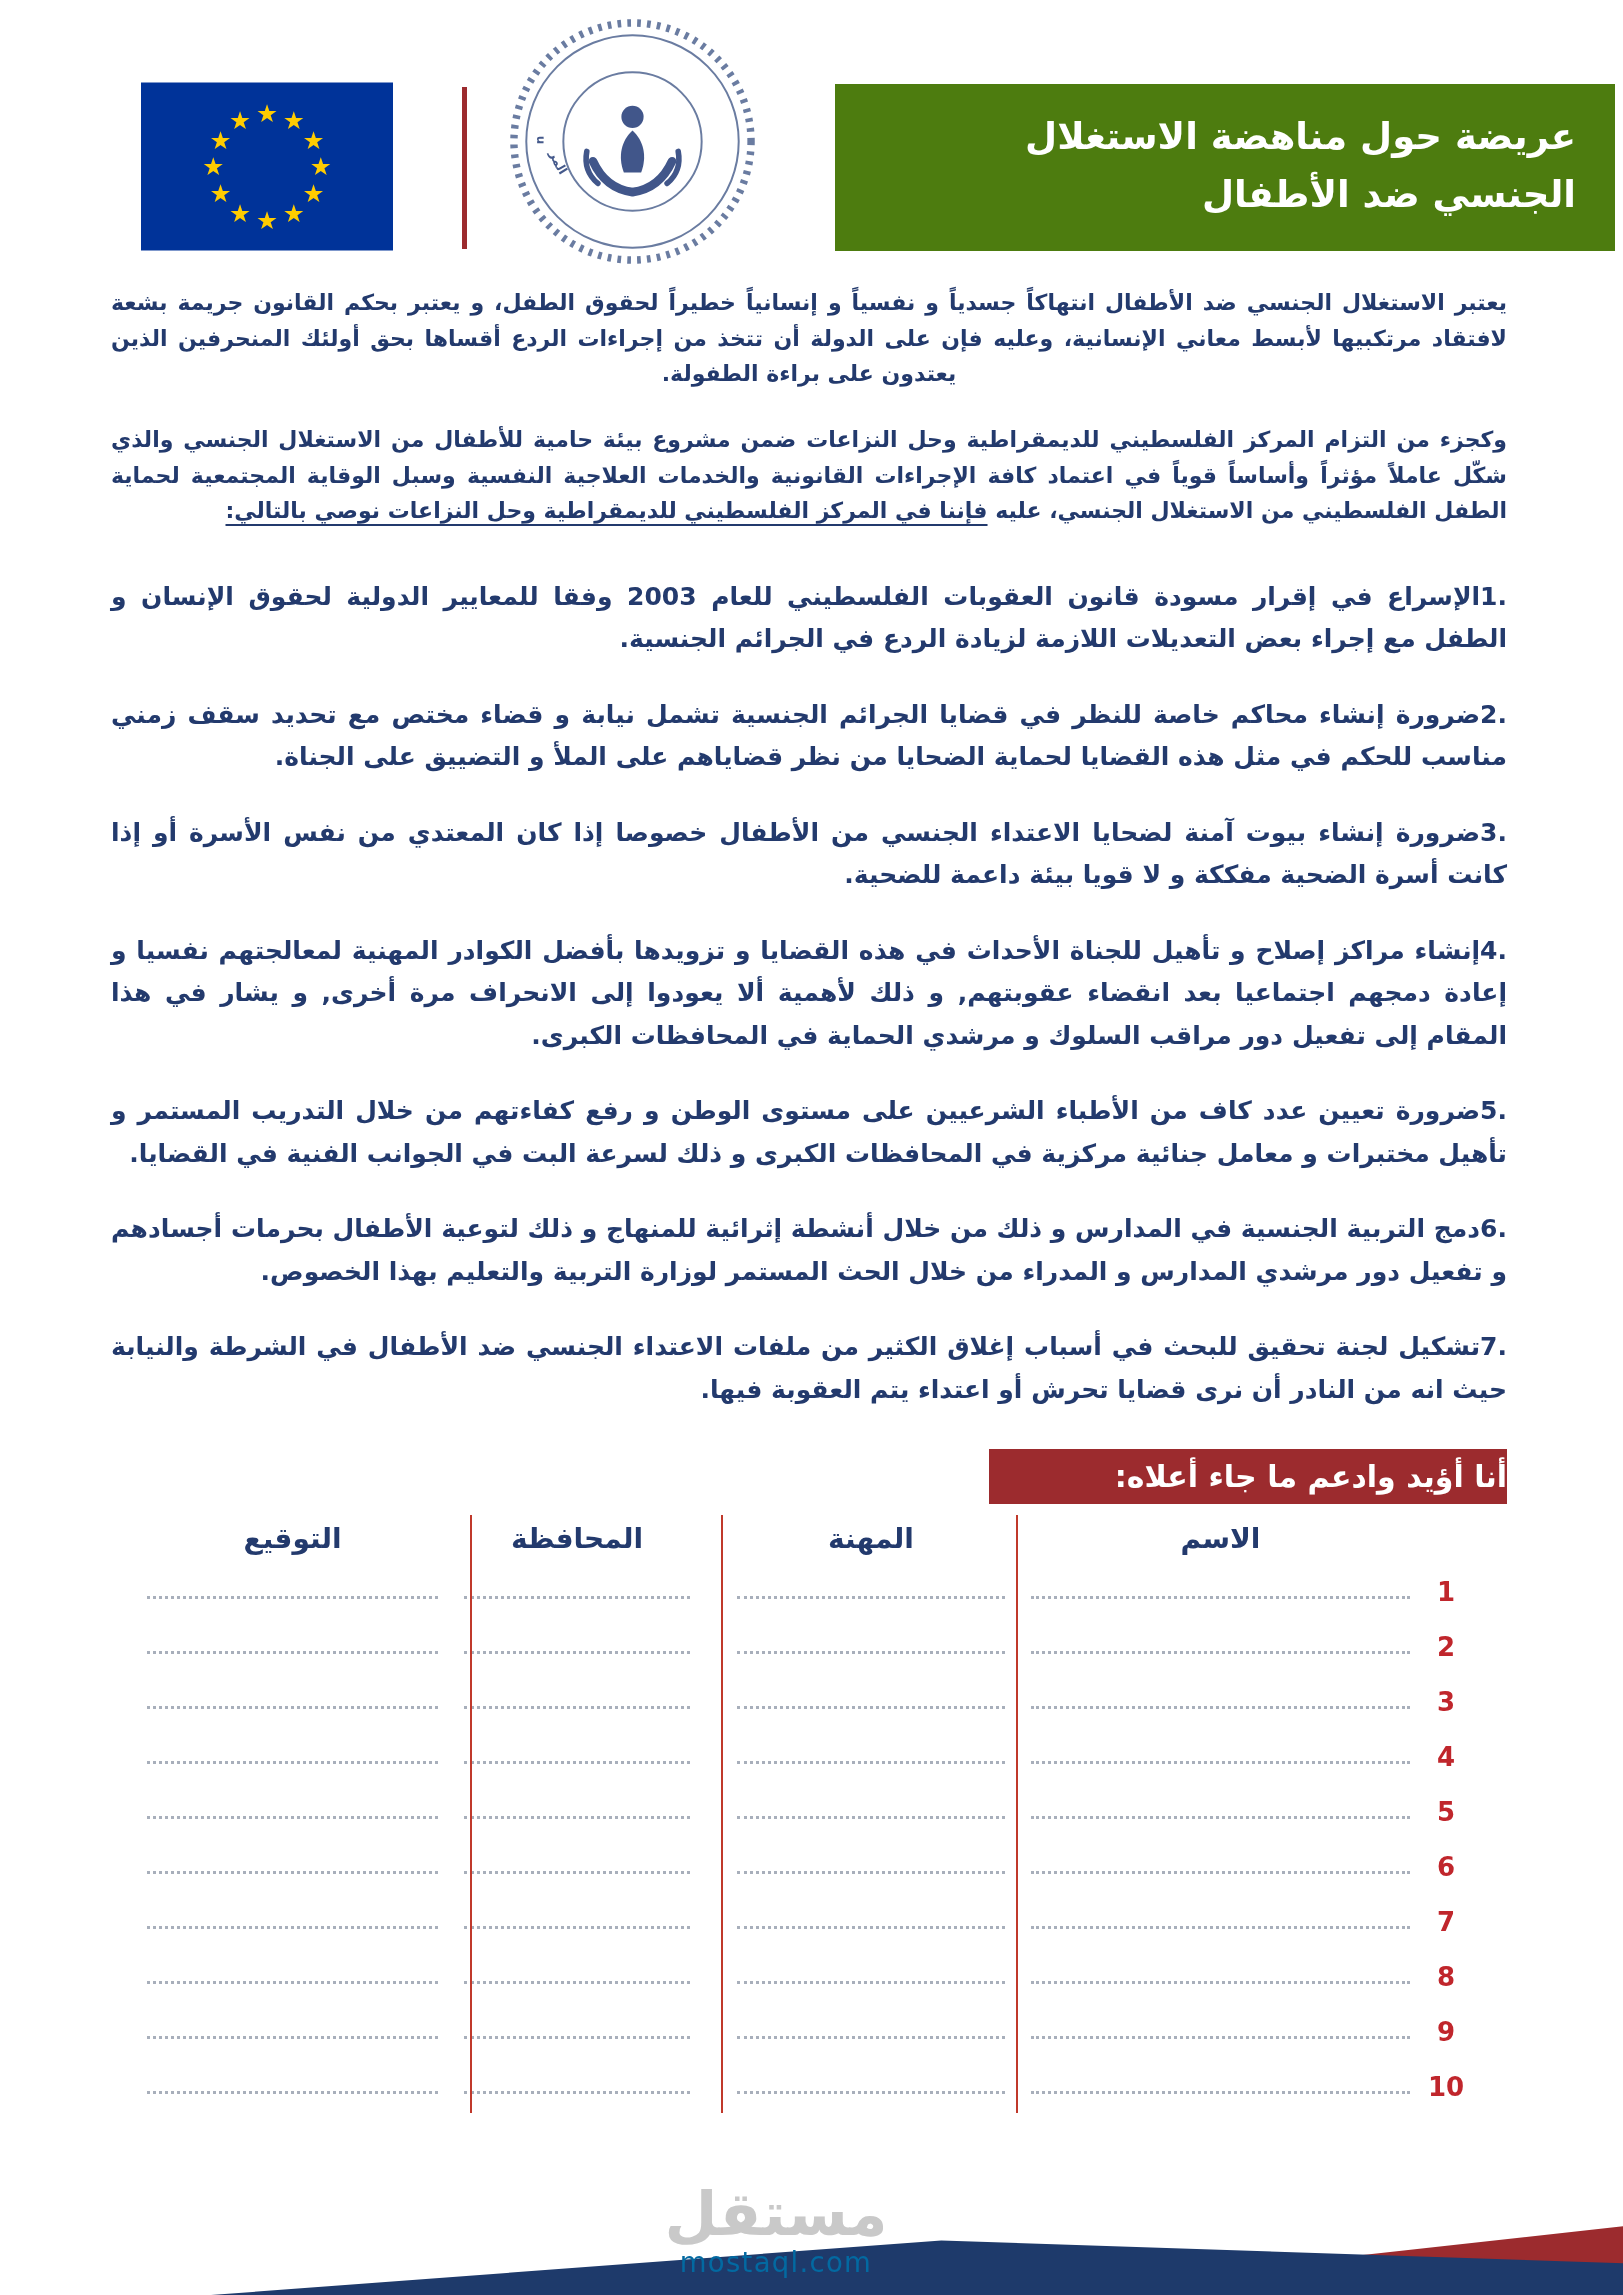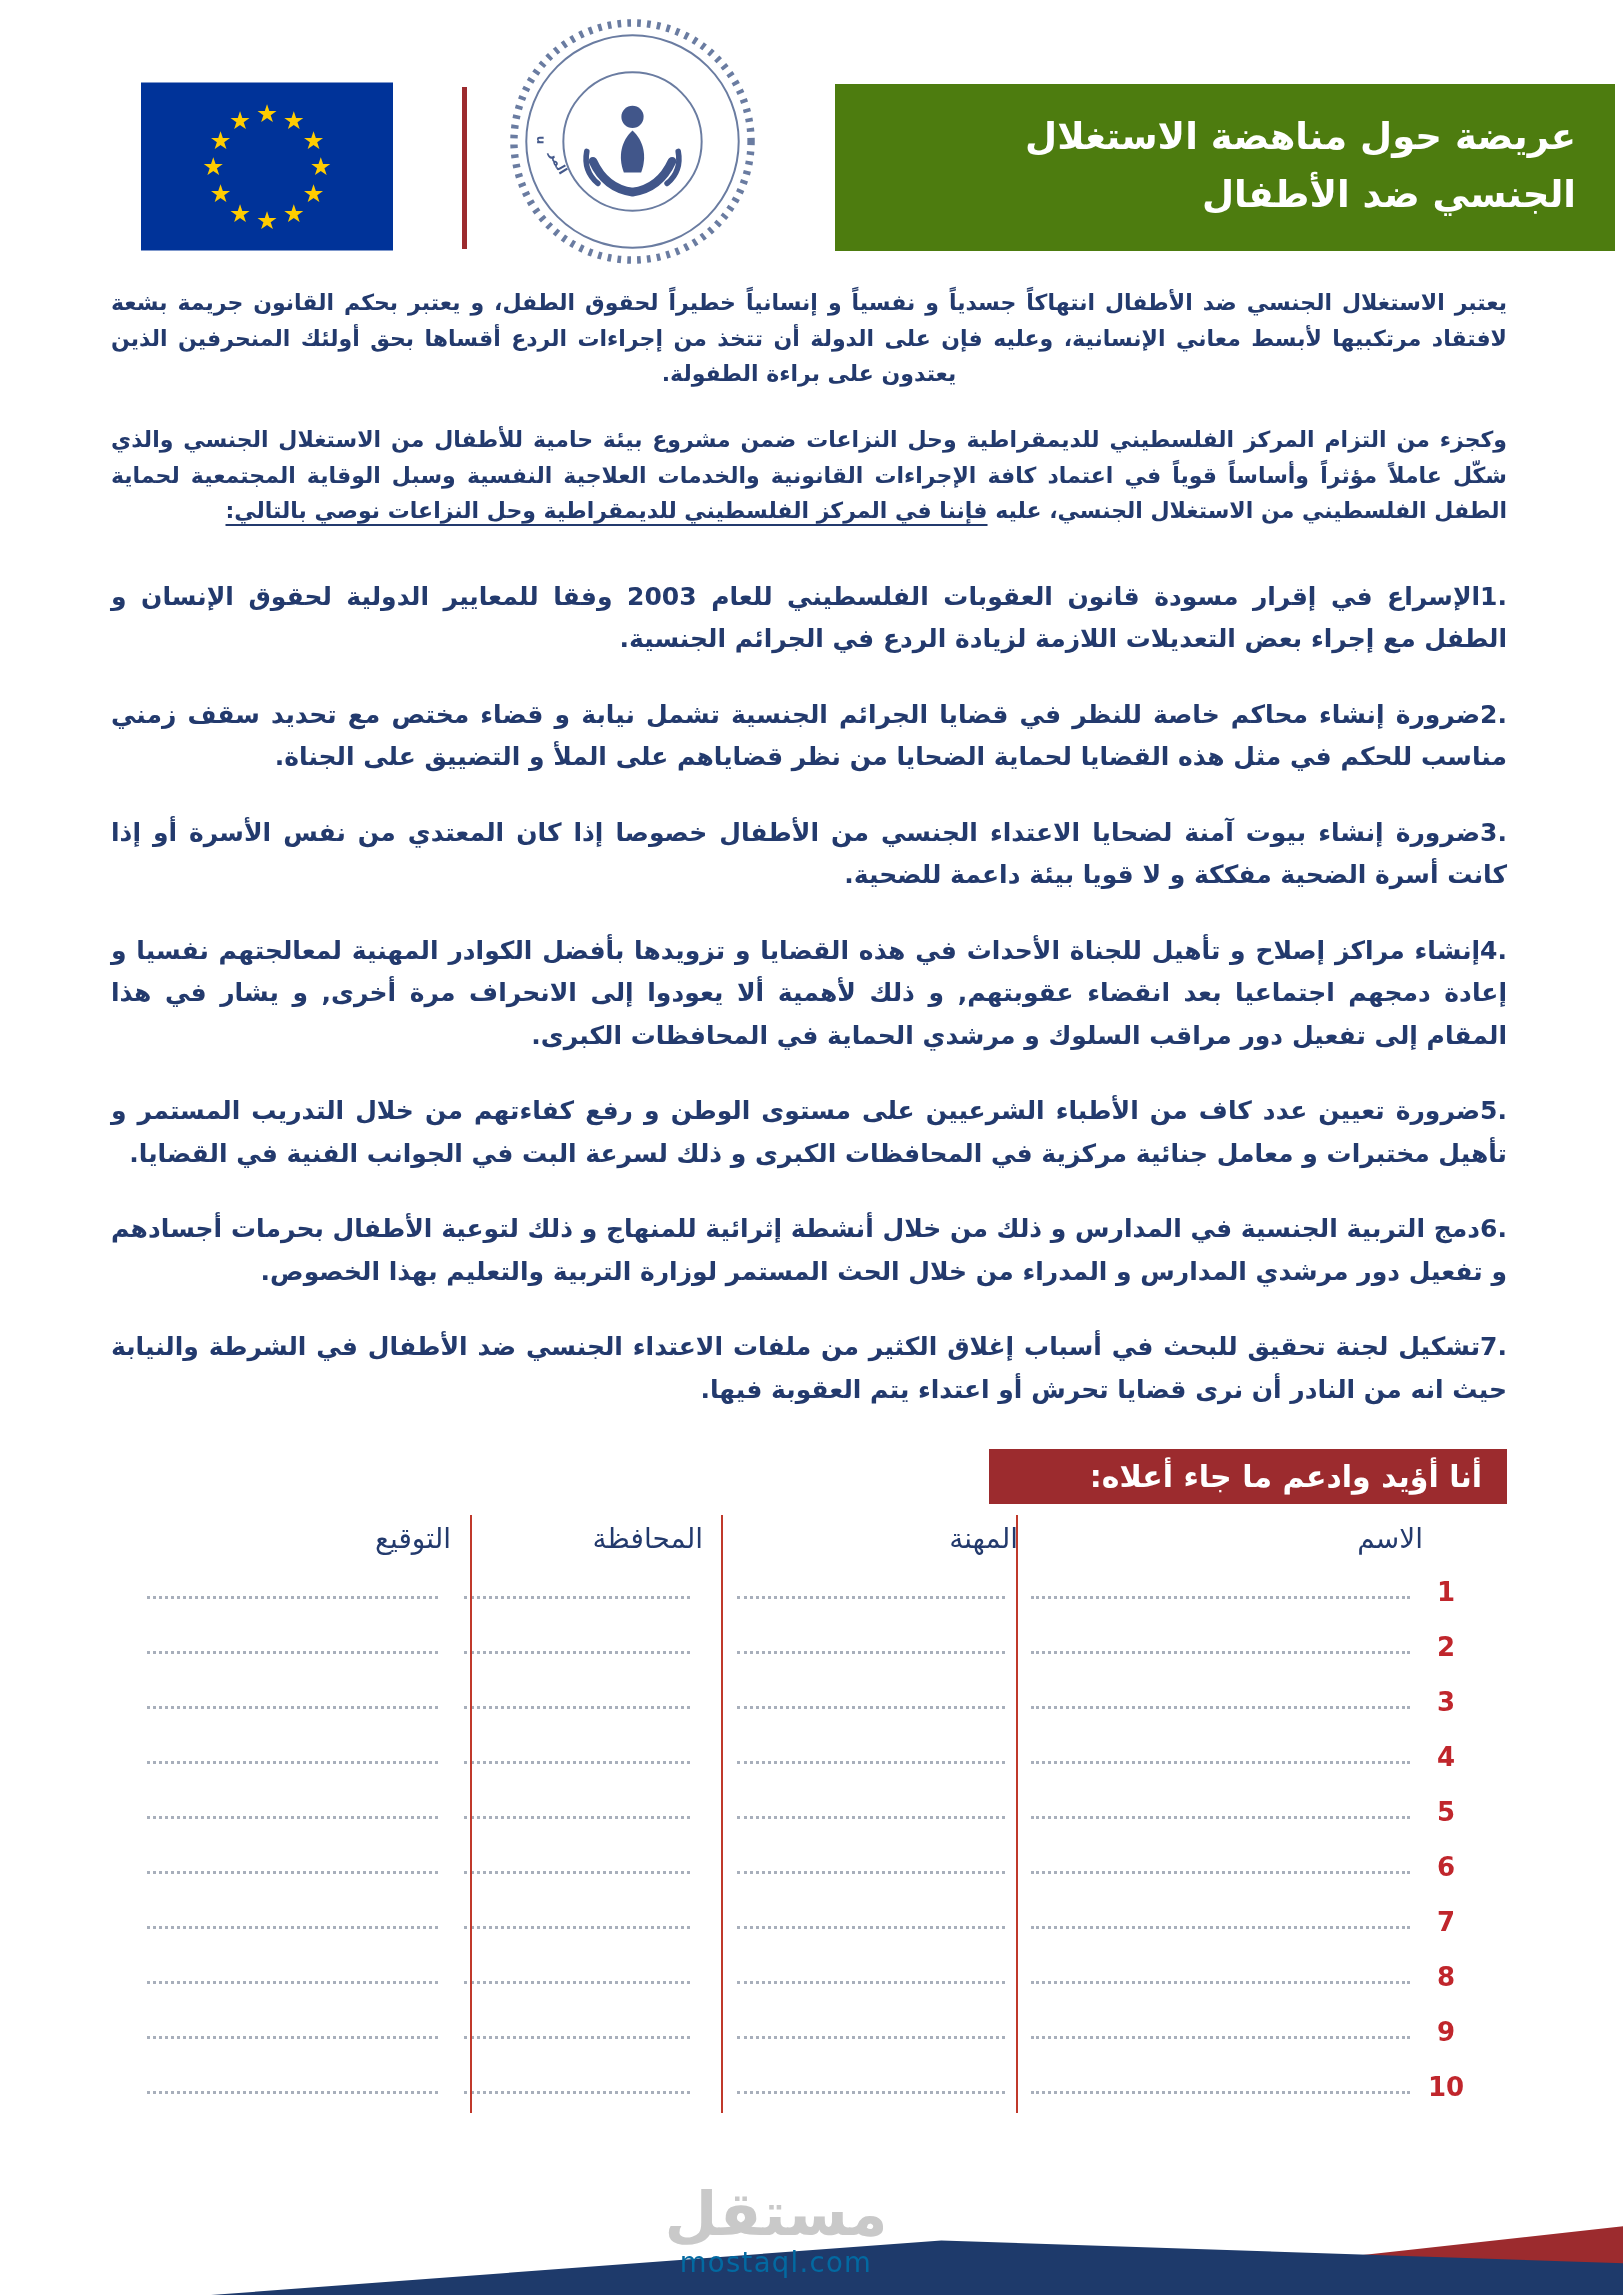--- a/index.html
+++ b/index.html
@@ -28,26 +28,26 @@
   .u { text-decoration:underline; text-underline-offset:5.9px; }
   .item {
     font-size:25px; font-weight:bold; line-height:1.7; text-align:justify;
     margin-bottom:33px;
   }
   .inum { unicode-bidi:isolate; direction:ltr; }
   
   .support-banner {
     width:518px; height:55px; background:#9c2b2e; color:#ffffff;
     font-size:30px; font-weight:bold; display:flex; align-items:center;
-    padding-right:25px; margin-top:38px;
+    margin-top:38px;
   }
   
   .sig-table { position:relative; width:1315px; margin:10.5px 38px 0 0; }
   .thead { display:flex; height:48px; align-items:center; }
-  .th { font-size:28px; font-weight:normal; color:#233a6d; }
+  .th { font-size:28px; font-weight:bold; color:#233a6d; text-align:center; }
   .cell-num { width:46px; flex:none; }
   .c-name { width:405px; flex:none; }
   .c-job  { width:294px; flex:none;margin-left:21px; }
   .c-gov  { width:252px; flex:none; }
   .c-sign { width:317px; flex:none; }
   .trow { display:flex; height:55px; position:relative; }
   .tnum {
     width:46px; flex:none; font-size:26px; font-weight:bold; color:#c0262c;
     text-align:center; align-self:flex-end; padding-bottom:10.5px;
   }

